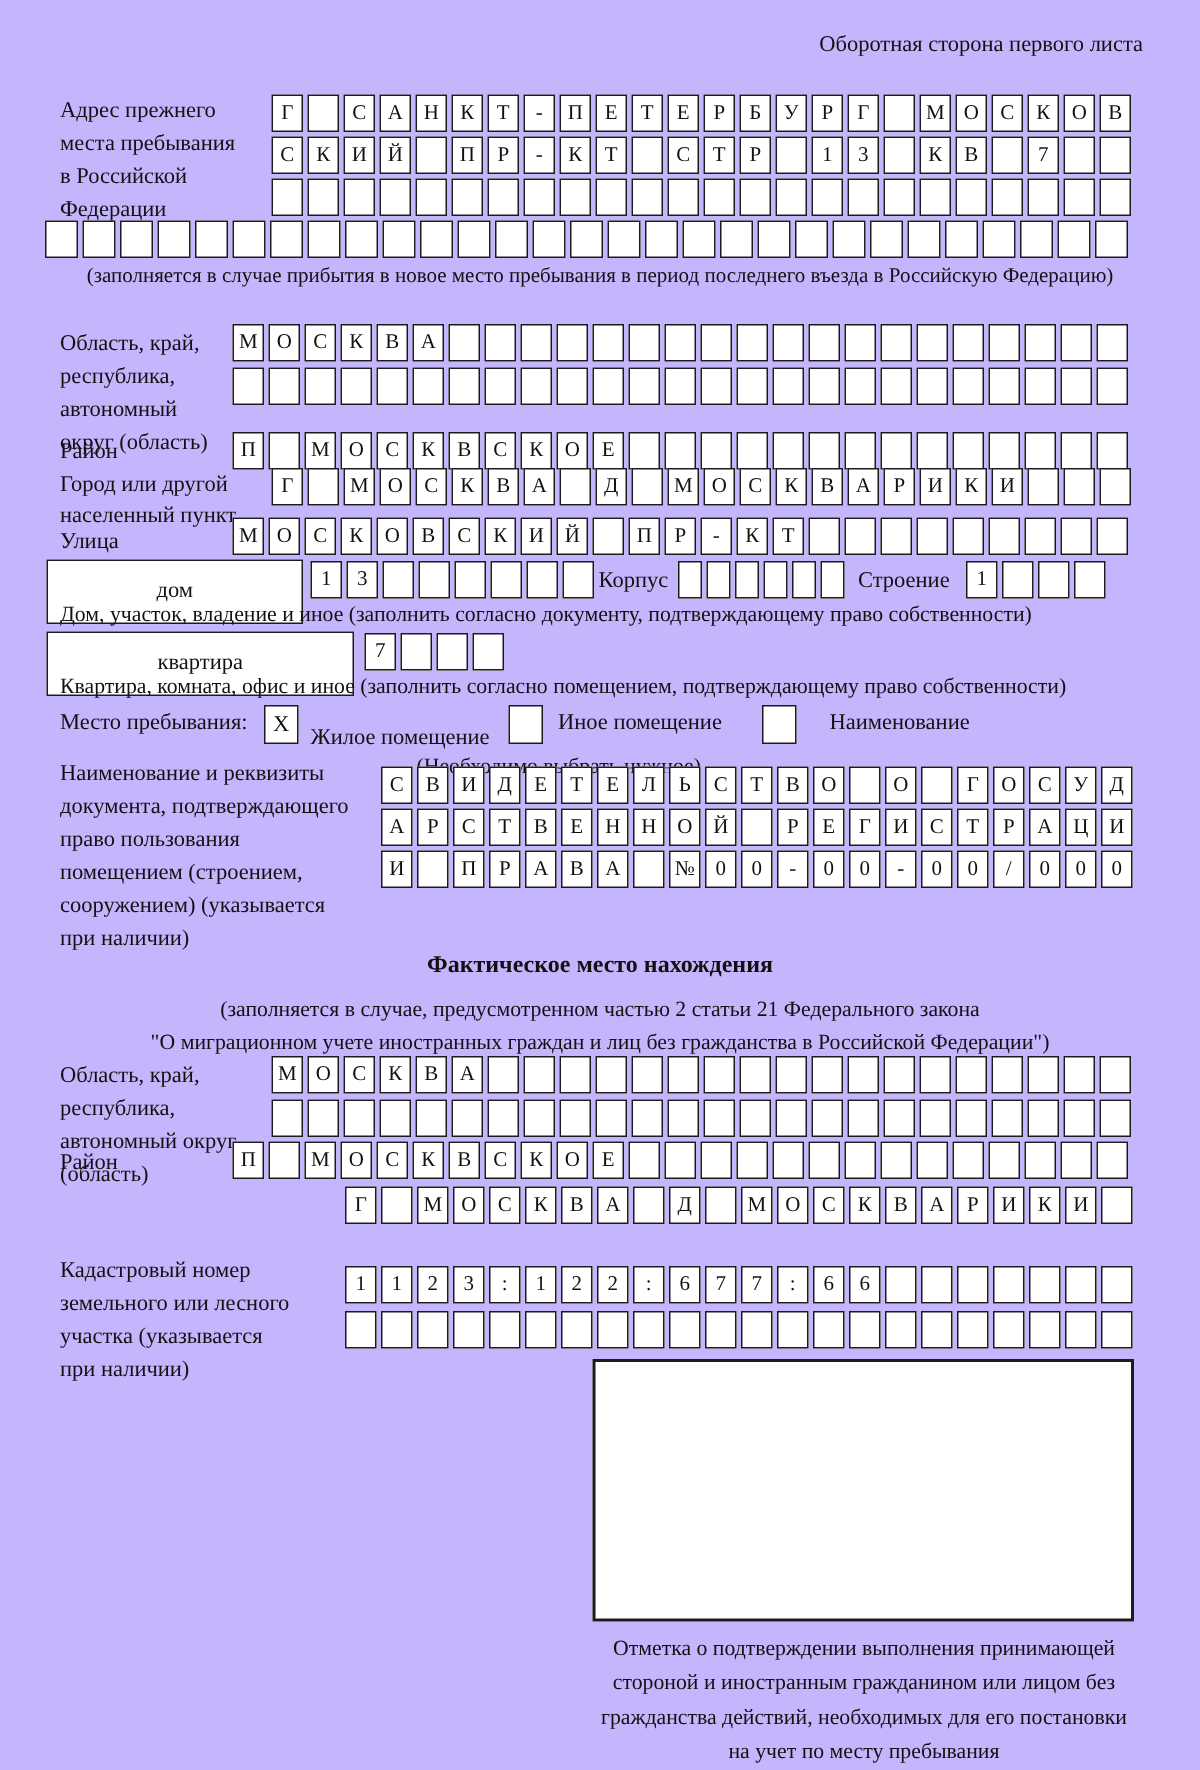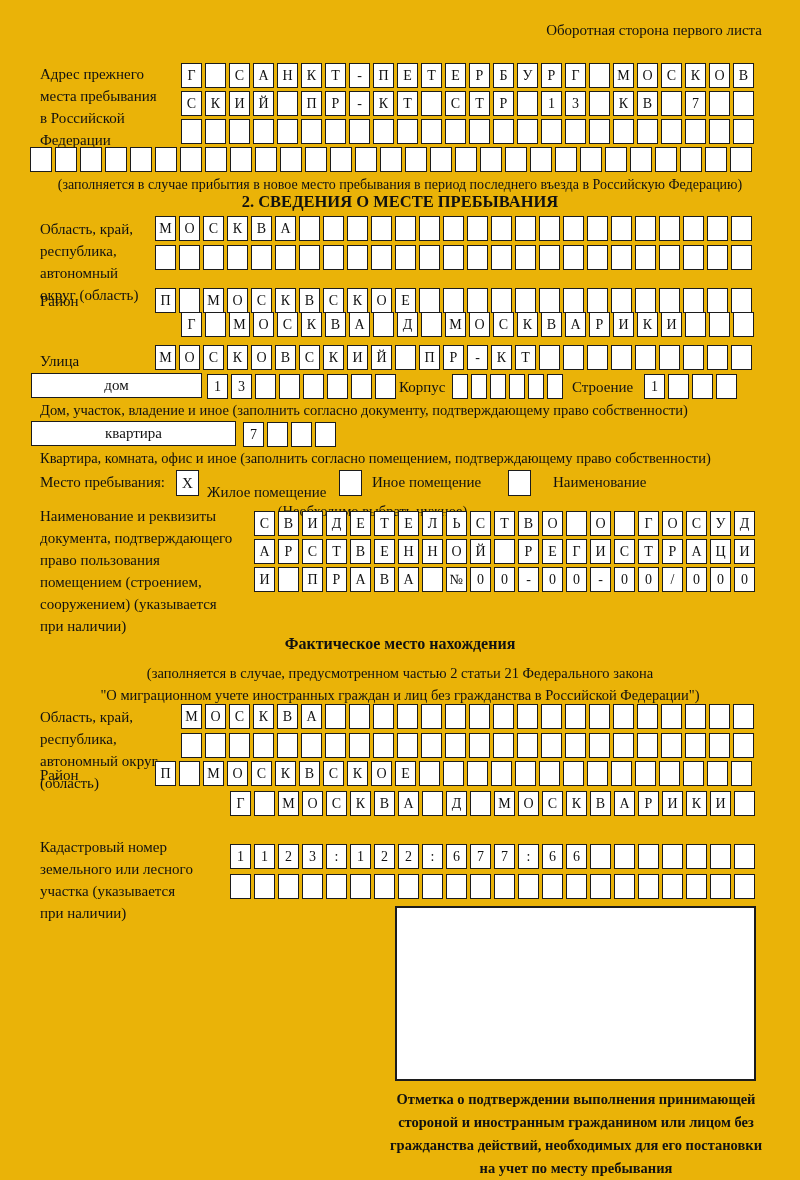--- a/index.html
+++ b/index.html
@@ -1,28 +1,28 @@
 <!DOCTYPE html>
 <html><head>
 <meta charset="utf-8">
 <style>
   html,body{margin:0;padding:0;background:#fff;}
-  #page{position:relative;width:800px;height:1180px;background:#eab308;
+  #page{position:relative;width:800px;height:1180px;background:#c4b5fd;
         font-family:"Liberation Serif","DejaVu Serif",serif;color:#111;overflow:hidden;}
   .lbl{position:absolute;font-size:15px;line-height:22px;white-space:pre-line;color:#111;}
   .lbl2{line-height:21px;}
   .hdr{position:absolute;left:0;width:100%;text-align:center;font-weight:bold;font-size:16.5px;}
   .cap{position:absolute;left:0;width:100%;text-align:center;font-size:14.5px;line-height:22px;white-space:pre-line;}
   .cellrow{position:absolute;display:flex;gap:3px;}
   .cell{box-sizing:border-box;width:21px;height:25px;border:1.6px solid #1c1c1c;
         display:flex;align-items:center;justify-content:center;font-size:14px;background:#fff;}
   .cellrow.wide .cell{width:22px;}
   .cellrow.small{gap:3px;}
   .cellrow.small .cell{width:16px;}
-  .widebox{position:absolute;box-sizing:border-box;height:25px;border:1.6px solid #1c1c1c;
+  .widebox{position:absolute;box-sizing:border-box;height:43px;border:1.6px solid #1c1c1c;
         display:flex;align-items:center;justify-content:center;font-size:15px;background:#fff;}
   .checkbox{position:absolute;box-sizing:border-box;width:23px;height:26px;border:1.6px solid #1c1c1c;
         display:flex;align-items:center;justify-content:center;font-size:15px;background:#fff;}
   .inline-lbl{position:absolute;font-size:15px;}
   .smallcap{position:absolute;font-size:14.5px;}
   .bigbox{position:absolute;box-sizing:border-box;border:2px solid #1c1c1c;background:#fff;}
   .bottomcap{position:absolute;left:376px;width:400px;text-align:center;font-size:14.5px;
         line-height:23px;white-space:pre-line;}
 </style>
 </head>
@@ -140,21 +140,20 @@
       <span class="cell"></span>
       <span class="cell"></span>
       <span class="cell"></span>
       <span class="cell"></span>
       <span class="cell"></span>
       <span class="cell"></span>
       <span class="cell"></span>
     </div>
   <div class="cap" style="top:174px;font-size:14px;">(заполняется в случае прибытия в новое место пребывания в период последнего въезда в Российскую Федерацию)</div>
 
-  <div class="hdr" style="top:192px;">2. СВЕДЕНИЯ О МЕСТЕ ПРЕБЫВАНИЯ</div>
 
   <div class="lbl" style="left:40px;top:218px;">Область, край,
 республика,
 автономный
 округ (область)</div>
   <div class="cellrow" style="left:155px;top:216px;">
       <span class="cell">М</span>
       <span class="cell">О</span>
       <span class="cell">С</span>
       <span class="cell">К</span>
@@ -230,20 +229,22 @@
       <span class="cell"></span>
       <span class="cell"></span>
       <span class="cell"></span>
       <span class="cell"></span>
       <span class="cell"></span>
       <span class="cell"></span>
       <span class="cell"></span>
       <span class="cell"></span>
     </div>
 
+  <div class="lbl lbl2" style="left:40px;top:313px;">Город или другой
+населенный пункт</div>
   <div class="cellrow" style="left:181px;top:312px;">
       <span class="cell">Г</span>
       <span class="cell"></span>
       <span class="cell">М</span>
       <span class="cell">О</span>
       <span class="cell">С</span>
       <span class="cell">К</span>
       <span class="cell">В</span>
       <span class="cell">А</span>
       <span class="cell"></span>
@@ -578,18 +579,18 @@
       <span class="cell"></span>
       <span class="cell"></span>
       <span class="cell"></span>
       <span class="cell"></span>
       <span class="cell"></span>
       <span class="cell"></span>
       <span class="cell"></span>
     </div>
 
   <div class="bigbox" style="left:395px;top:906px;width:361px;height:175px;"></div>
-  <div class="bottomcap" style="top:1088px;font-weight:bold;">Отметка о подтверждении выполнения принимающей
+  <div class="bottomcap" style="top:1088px;">Отметка о подтверждении выполнения принимающей
 стороной и иностранным гражданином или лицом без
 гражданства действий, необходимых для его постановки
 на учет по месту пребывания</div>
 
 </div>
 
 </body></html>

